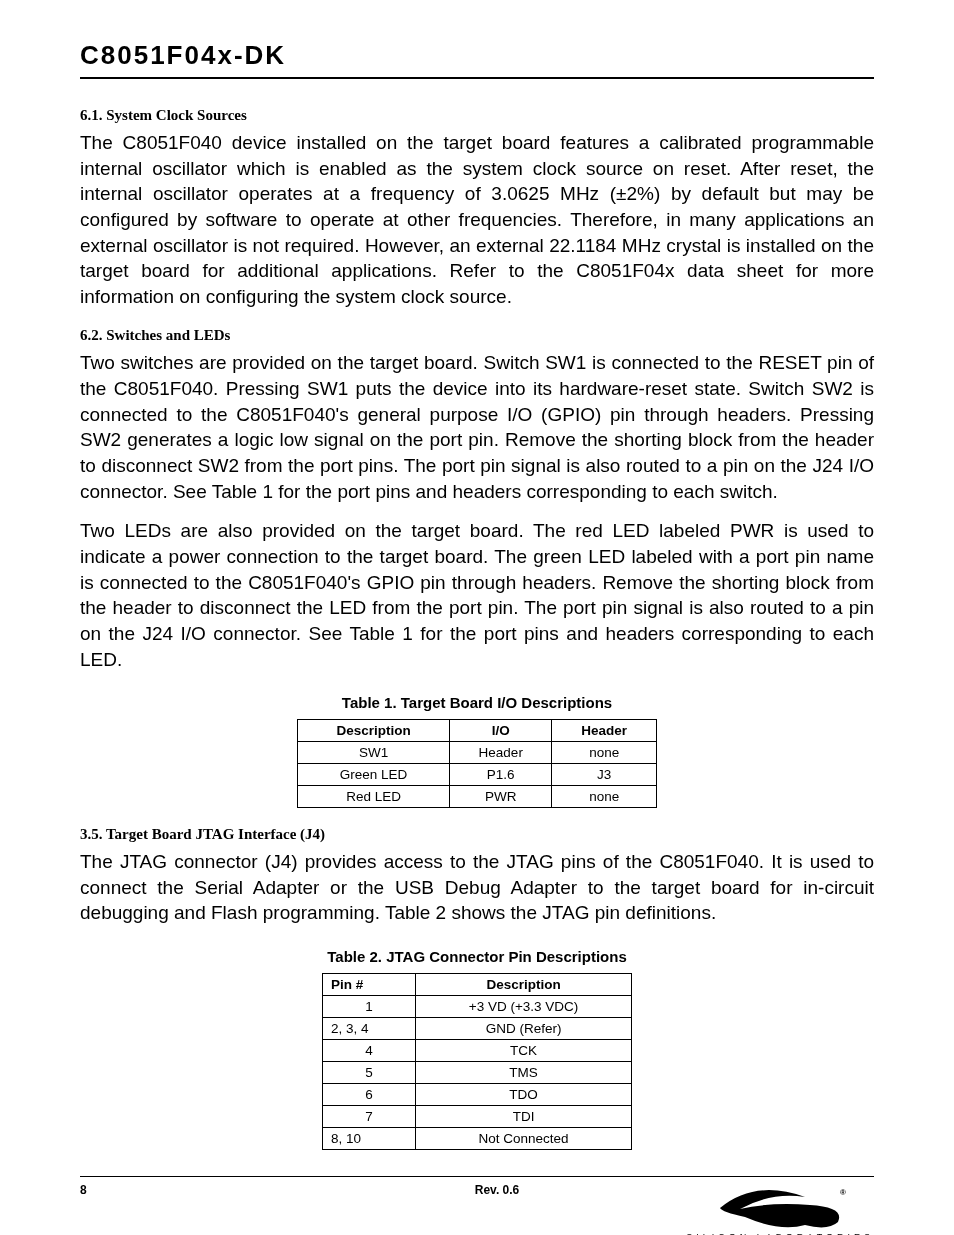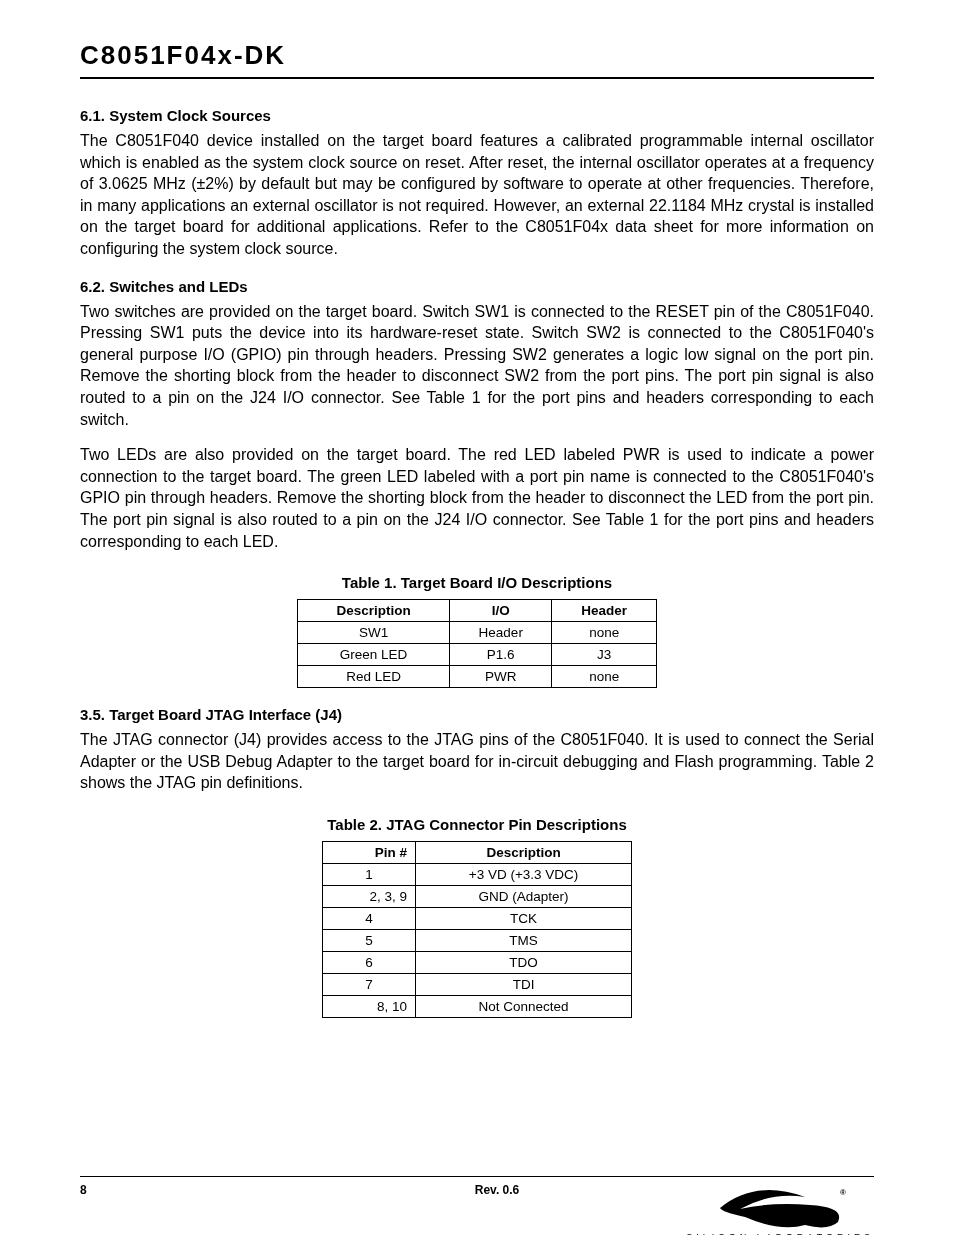--- a/index.html
+++ b/index.html
@@ -19,23 +19,24 @@
     letter-spacing: 2px;
     border-bottom: 2px solid #000;
     padding-bottom: 6px;
     margin-bottom: 28px;
   }
   .section-heading {
     font-size: 15px;
     font-weight: bold;
     margin-top: 18px;
     margin-bottom: 6px;
+    font-family: Liberation Serif, serif;
   }
   .para {
-    font-size: 16px;
+    font-size: 19px;
     line-height: 1.35;
     text-align: justify;
     margin-bottom: 14px;
   }
   .table-caption {
     font-size: 15px;
     font-weight: bold;
     text-align: center;
     margin-top: 22px;
     margin-bottom: 8px;
@@ -47,21 +48,21 @@
   }
   table.tbl1 { width: 360px; }
   table.tbl2 { width: 310px; }
   th, td {
     border: 1px solid #000;
     padding: 3px 8px;
     font-size: 13.5px;
     text-align: center;
   }
   th { font-weight: bold; }
-  th.left, td.left { text-align: right; }
+  th.left, td.left { text-align: left; }
   .footer {
     position: absolute;
     bottom: 38px;
     left: 80px;
     right: 80px;
     border-top: 1px solid #000;
     padding-top: 6px;
     display: flex;
     justify-content: space-between;
     align-items: flex-start;
@@ -133,22 +134,22 @@
   <tbody>
       <tr>
     <th class="left">Pin #</th>
     <th>Description</th>
   </tr>
   <tr>
     <td>1</td>
     <td>+3 VD (+3.3 VDC)</td>
   </tr>
   <tr>
-    <td class="left">2, 3, 9</td>
-    <td>GND (Adapter)</td>
+    <td class="left">2, 3, 4</td>
+    <td>GND (Refer)</td>
   </tr>
   <tr>
     <td>4</td>
     <td>TCK</td>
   </tr>
   <tr>
     <td>5</td>
     <td>TMS</td>
   </tr>
   <tr>

